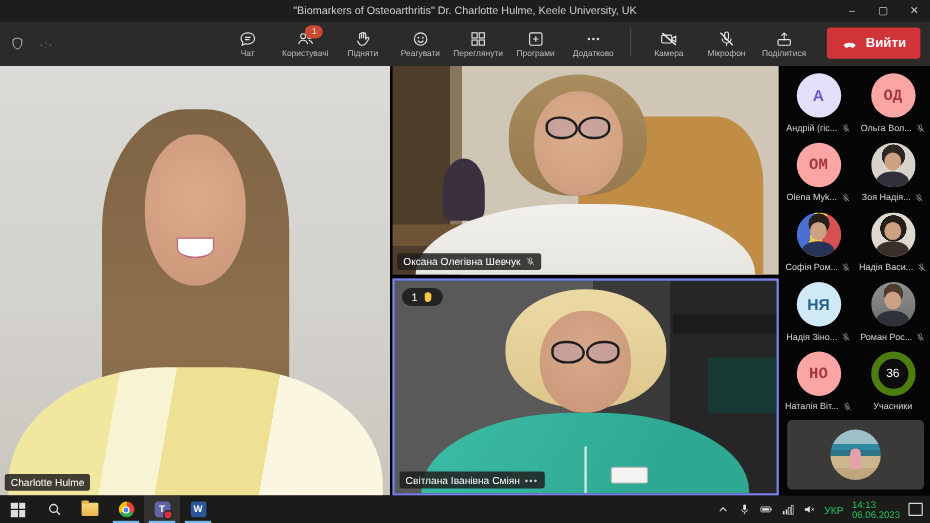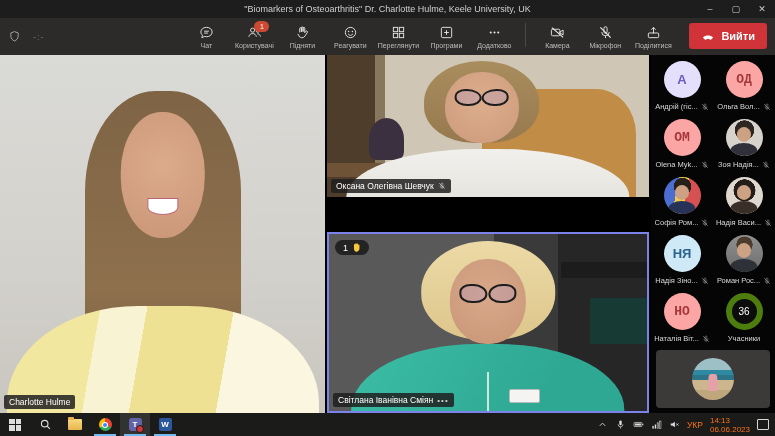--- a/index.html
+++ b/index.html
@@ -23,21 +23,21 @@
   .tb-btn .tb-label{font-size:7px;color:#bdbdbd;margin-top:2px;white-space:nowrap;}
   .tb-badge{position:absolute;top:-2px;left:24px;min-width:11px;height:11px;border-radius:6px;background:#cc4a31;color:#fff;font-size:7px;display:flex;align-items:center;justify-content:center;padding:0 2px;}
   .tb-divider{width:1px;height:24px;background:#4a4a48;margin:0 7px;}
   .leave-btn{display:flex;align-items:center;gap:6px;background:#d13438;color:#fff;border-radius:3px;height:26px;padding:0 12px;margin-left:12px;font-size:11px;font-weight:bold;cursor:default;}
   .leave-btn svg{width:14px;height:14px;}
 
   
   .stage{position:absolute;top:55px;left:0;width:775px;height:358px;background:#000;}
   .tile{position:absolute;overflow:hidden;background:#111;}
   .tile-main{left:0;top:0;width:325px;height:358px;}
-  .tile-top{left:327px;top:0;width:322px;height:142px;}
+  .tile-top{left:327px;top:0;width:322px;height:174px;}
   .tile-bottom{left:327px;top:177px;width:322px;height:181px;border:2px solid #7b83eb;box-sizing:border-box;}
 
   .scene{position:absolute;inset:0;overflow:hidden;}
   
   .s-main{background:linear-gradient(180deg,#dadad6 0%,#d4d2cd 55%,#c9c6bf 100%);}
   .s-main .hair{position:absolute;left:50%;top:10%;width:48%;height:100%;transform:translateX(-50%);background:linear-gradient(180deg,#7e6445,#8e704d 55%,#6f5638);border-radius:45% 45% 14% 14%/28% 28% 8% 8%;}
   .s-main .face{position:absolute;left:50%;top:16%;width:26%;height:35%;transform:translateX(-50%);background:radial-gradient(circle at 50% 42%,#dcab8b,#c99678);border-radius:48%;}
   .s-main .smile{position:absolute;left:50%;top:40%;transform:translateX(-50%);width:9%;height:4%;border-radius:0 0 50% 50%;background:#fff;border:1px solid #b67;}
   .s-main .body{position:absolute;left:50%;bottom:-6%;width:96%;height:36%;transform:translateX(-50%);background:linear-gradient(100deg,#f2e79e 0 28%,#f8f3d2 28% 42%,#efe193 42% 68%,#faf6df 68% 100%);border-radius:42% 42% 0 0/75% 75% 0 0;}
   
@@ -108,21 +108,21 @@
   .win-logo span{background:#dedede;}
   .search-ic svg{width:13px;height:13px;color:#dcdcdc;}
   .folder-ic{width:14px;height:11px;background:linear-gradient(180deg,#f7d97c,#e8b54e);border-radius:1px;position:relative;}
   .folder-ic::before{content:"";position:absolute;top:-2px;left:0;width:6px;height:3px;background:#e8b54e;border-radius:1px 1px 0 0;}
   .chrome-ic{width:13px;height:13px;border-radius:50%;background:conic-gradient(#ea4335 0 120deg,#34a853 120deg 240deg,#fbbc05 240deg 360deg);position:relative;}
   .chrome-ic::before{content:"";position:absolute;left:50%;top:50%;width:6px;height:6px;transform:translate(-50%,-50%);background:#fff;border-radius:50%;}
   .chrome-ic::after{content:"";position:absolute;left:50%;top:50%;width:4px;height:4px;transform:translate(-50%,-50%);background:#4285f4;border-radius:50%;}
   .teams-ic{width:13px;height:13px;border-radius:3px;background:#6264a7;color:#fff;font-size:8px;font-weight:bold;display:flex;align-items:center;justify-content:center;position:relative;}
   .teams-ic::after{content:"";position:absolute;right:-2px;bottom:-2px;width:6px;height:6px;border-radius:50%;background:#d13438;border:1px solid #1b1b1a;}
   .word-ic{width:13px;height:13px;border-radius:2px;background:#2b579a;color:#fff;font-size:8px;font-weight:bold;display:flex;align-items:center;justify-content:center;}
-  .tray{margin-left:auto;display:flex;align-items:center;gap:7px;padding-right:6px;color:#f97316;}
+  .tray{margin-left:auto;display:flex;align-items:center;gap:7px;padding-right:6px;color:#22c55e;}
   .tray svg{width:11px;height:11px;color:#e0e0e0;}
   .tray-lang{font-size:8.5px;cursor:default;}
   .tray-clock{text-align:left;font-size:8px;line-height:9px;cursor:default;}
   .tray-ac{width:12px;height:11px;border:1px solid #d8d8d8;border-radius:1px;box-sizing:border-box;cursor:default;}
 </style>
 </head>
 <body>
 
 <svg width="0" height="0" style="position:absolute">
   <defs>

